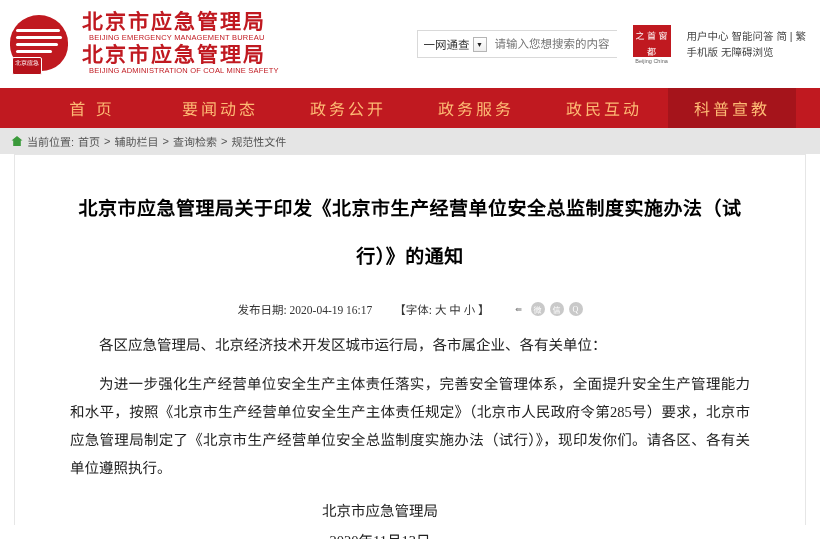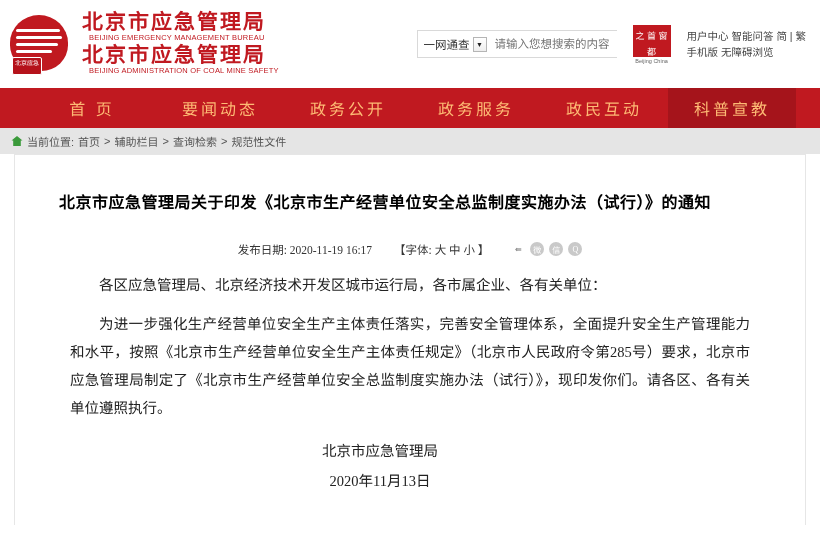--- a/index.html
+++ b/index.html
@@ -200,26 +200,26 @@
   
   .content-wrap {
     margin: 0 14px;
     border: 1px solid #e6e6e6;
     border-bottom: none;
     background: #fff;
     height: 371px;
     padding: 22px 44px 0 44px;
   }
   .doc-title {
-    text-align: left;
+    text-align: center;
     font-family: "Liberation Serif", serif;
     font-weight: bold;
-    font-size: 16px;
+    font-size: 19px;
     color: #000;
-    line-height: 36px;
+    line-height: 48px;
     margin: 8px 0 0 0;
     letter-spacing: 0.5px;
   }
   .doc-meta {
     display: flex;
     align-items: center;
     justify-content: center;
     gap: 22px;
     margin-top: 20px;
     font-size: 11.5px;
@@ -346,21 +346,21 @@
     <span>&gt;</span>
     <a>规范性文件</a>
   </div>
 
   <div class="content-wrap">
     <div class="doc-title">北京市应急管理局关于印发《北京市生产经营单位安全总监制度实施办法（试行）》的通知</div>
 
     <div class="doc-meta">
       <span>
         <span>发布日期:</span>
-        <span>2020-11-19 16:17</span>
+        <span>2020-04-19 16:17</span>
       </span>
       <span>
         <span>【字体:</span>
         <a>大</a>
         <a>中</a>
         <a>小</a>
         <span>】</span>
       </span>
       <span class="share-row">
         <span class="share-icon flat">⇚</span>

